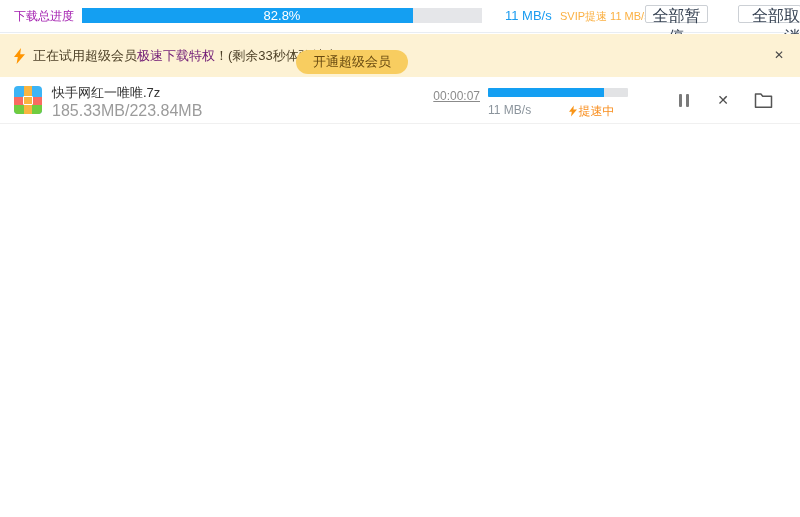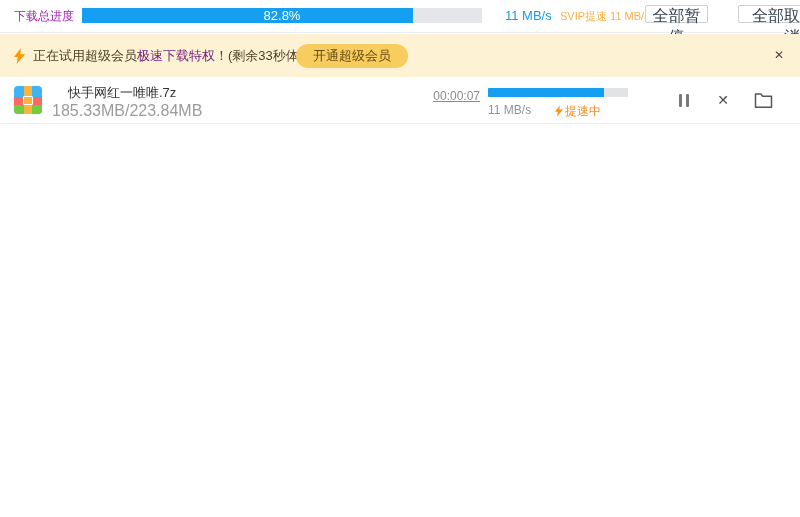--- a/index.html
+++ b/index.html
@@ -93,21 +93,21 @@
     position: absolute;
     left: 33px; top: 0;
     line-height: 43px;
     font-size: 13px;
     color: #4d4027;
     white-space: nowrap;
   }
   .banner-text .hl { color: #701a75; }
   .banner-cta {
     position: absolute;
-    left: 296px; top: 10px;
+    left: 296px; top: 16px;
     height: 24px;
     padding: 0 17px;
     background: #f8cd60;
     border: none;
     border-radius: 12px;
     font-size: 13px;
     color: #684a10;
     font-family: inherit;
     line-height: 24px;
     cursor: pointer;
@@ -145,21 +145,21 @@
   .file-icon .buckle {
     position: absolute;
     left: 9px; top: 10px;
     width: 10px; height: 9px;
     background: #f9b541;
     border: 1px solid #fff;
     border-radius: 1px;
   }
   .file-name {
     position: absolute;
-    left: 68px; top: 7px;
+    left: 52px; top: 7px;
     font-size: 13px;
     color: #333;
     white-space: nowrap;
   }
   .file-size {
     position: absolute;
     left: 52px; top: 25px;
     font-size: 16px;
     color: #9b9b9b;
   }
@@ -184,21 +184,21 @@
   .dl-speed {
     position: absolute;
     left: 488px; top: 26px;
     font-size: 12px;
     color: #8b949c;
   }
   .dl-boost {
     position: absolute;
     left: 555px; top: 26px;
     width: 73px;
-    text-align: left;
+    text-align: center;
     font-size: 12px;
     color: #f98d1c;
   }
   .dl-boost svg { vertical-align: -2px; margin-right: 2px; }
   .act-pause {
     position: absolute;
     left: 678px; top: 17px;
     width: 12px; height: 13px;
     cursor: pointer;
   }

